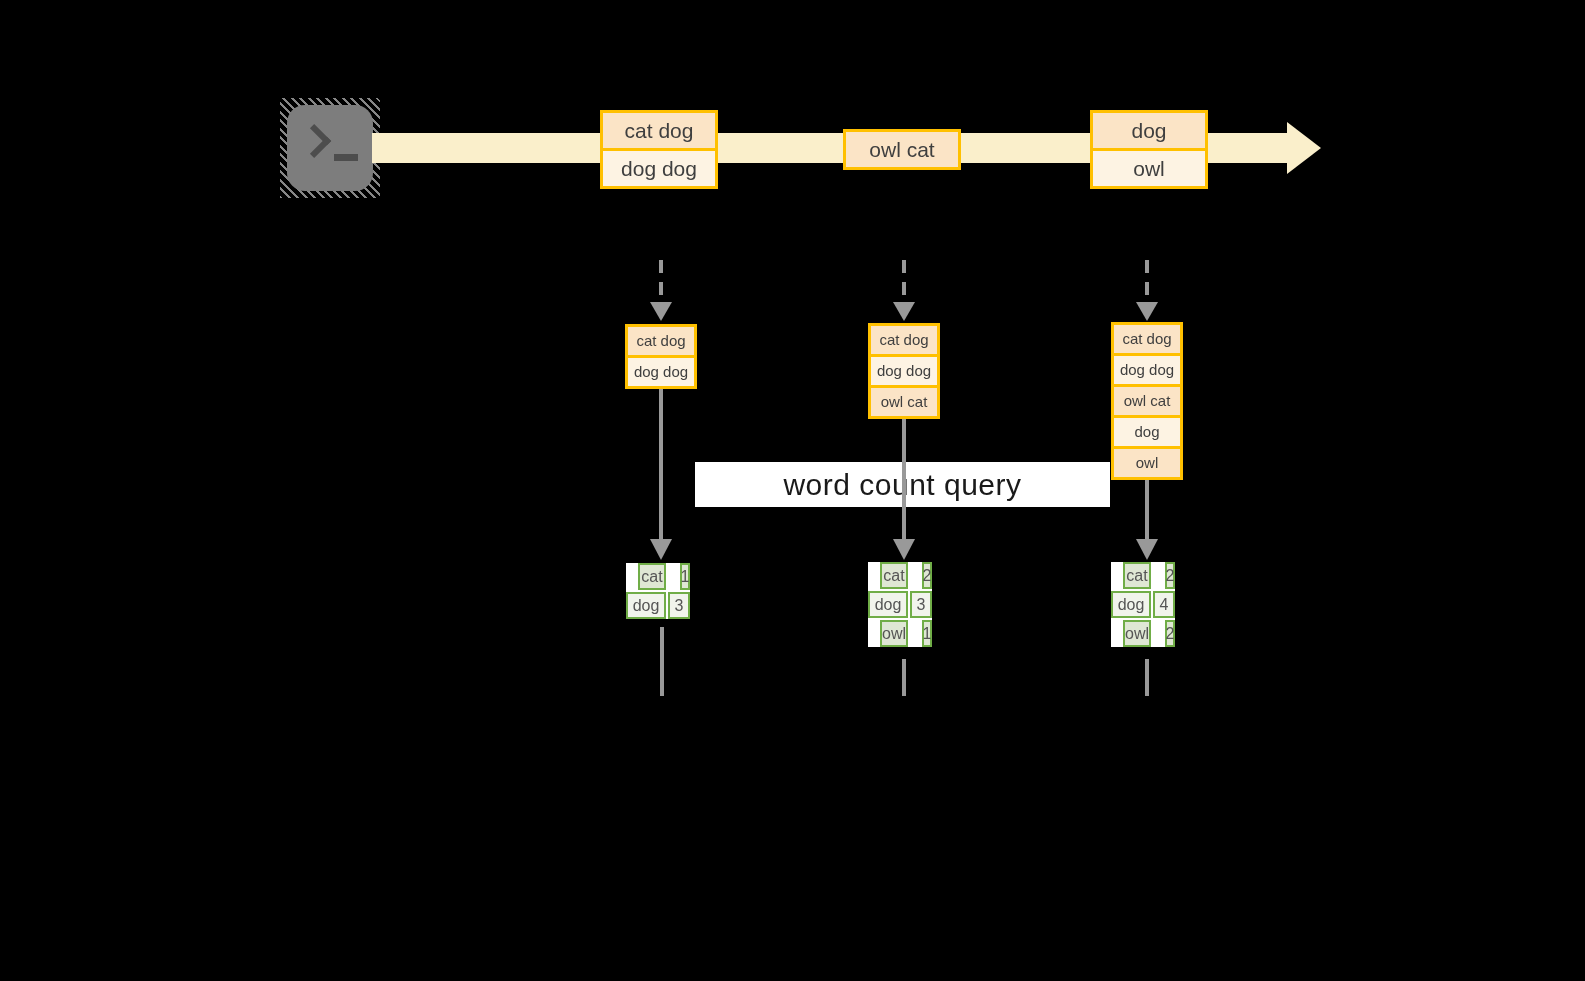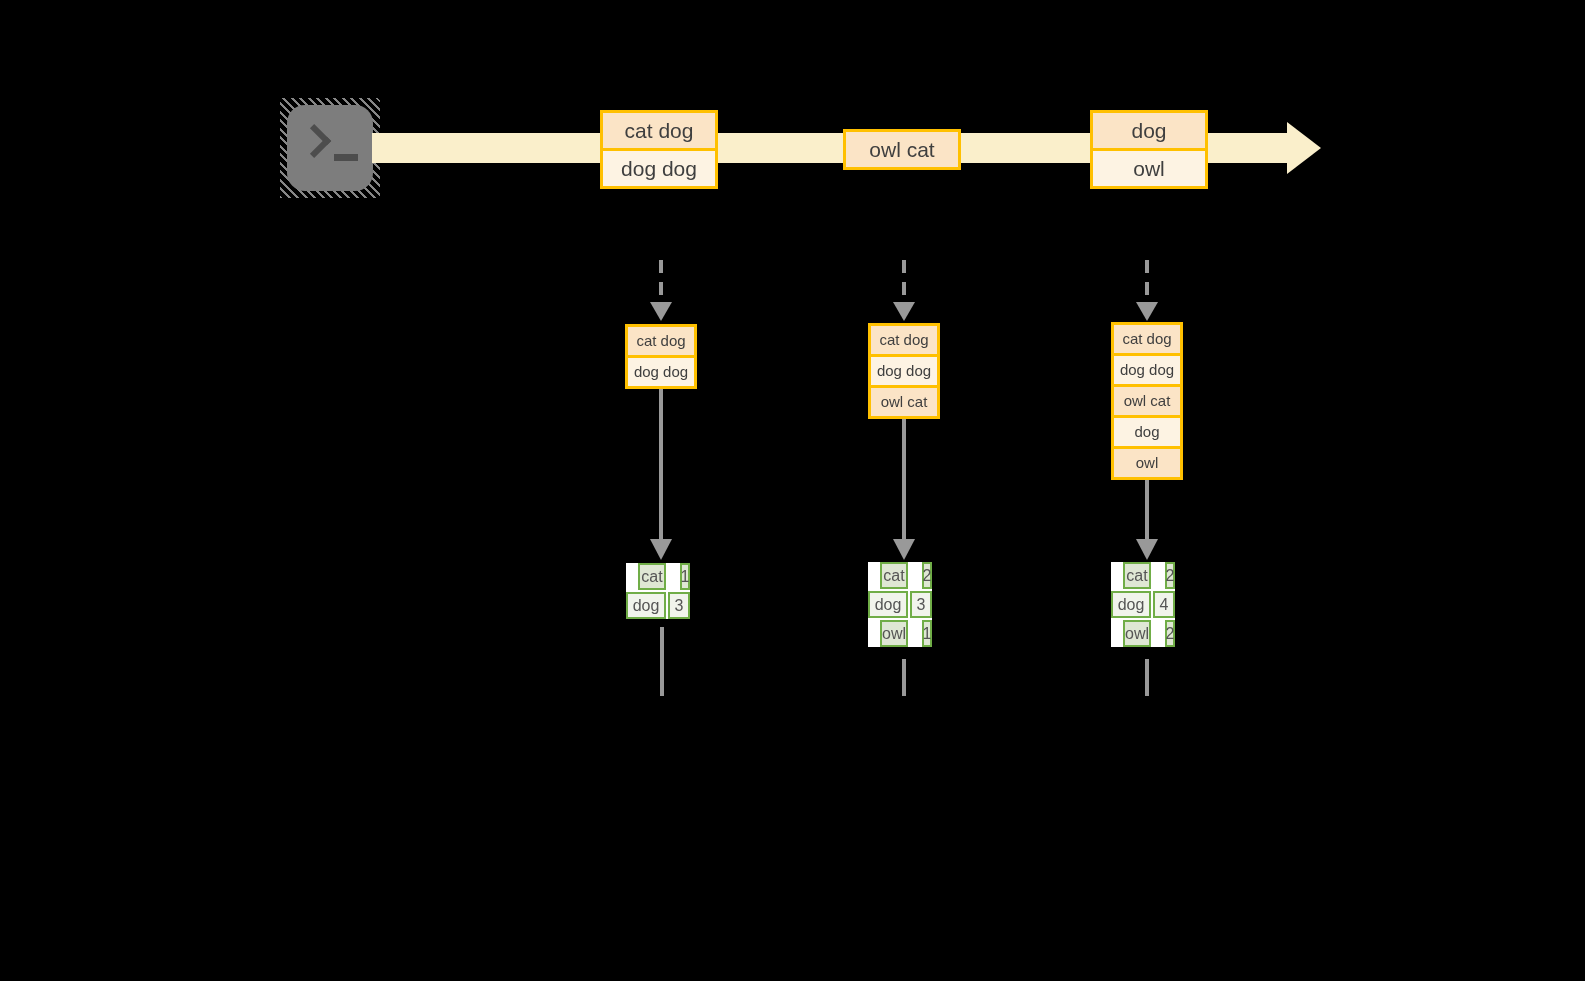--- a/index.html
+++ b/index.html
@@ -162,20 +162,23 @@
     <div class="srow">owl cat</div>
   </div>
   <div class="stack" style="left:1111px;top:322px;">
     <div class="srow">cat dog</div>
     <div class="srow">dog dog</div>
     <div class="srow">owl cat</div>
     <div class="srow">dog</div>
     <div class="srow">owl</div>
   </div>
 
+  <div class="banner">
+    <span>word count query</span>
+  </div>
 
   <div class="qline" style="left:659px;top:389px;height:151px;"></div>
   <div class="qhead" style="left:650px;top:539px;"></div>
   <div class="qline" style="left:902px;top:419px;height:121px;"></div>
   <div class="qhead" style="left:893px;top:539px;"></div>
   <div class="qline" style="left:1145px;top:480px;height:60px;"></div>
   <div class="qhead" style="left:1136px;top:539px;"></div>
 
   <div class="wtable" style="left:626px;top:563px;">
     <div class="wcell word">cat</div>

